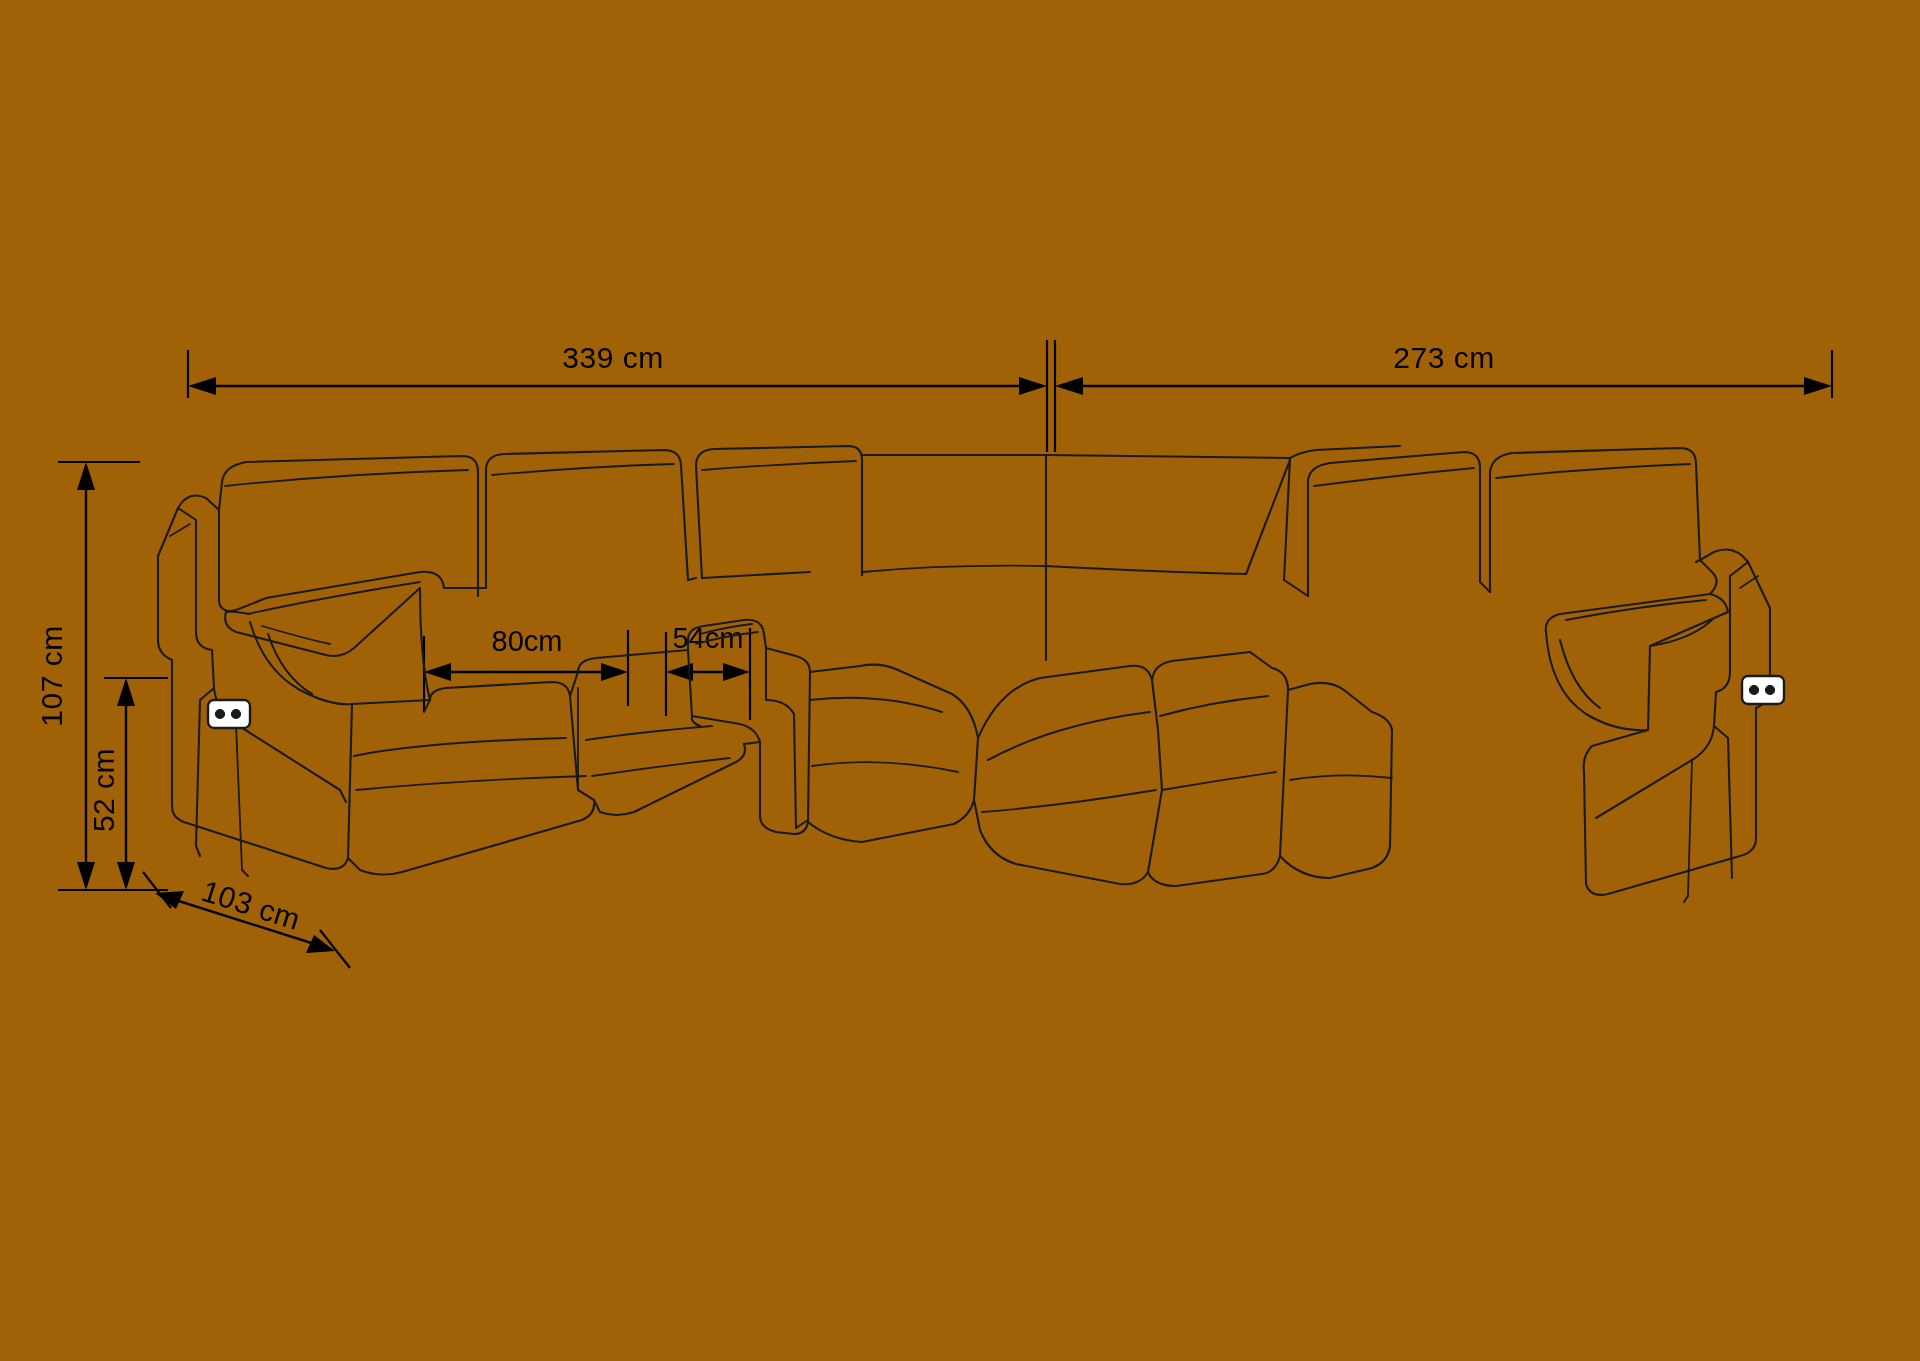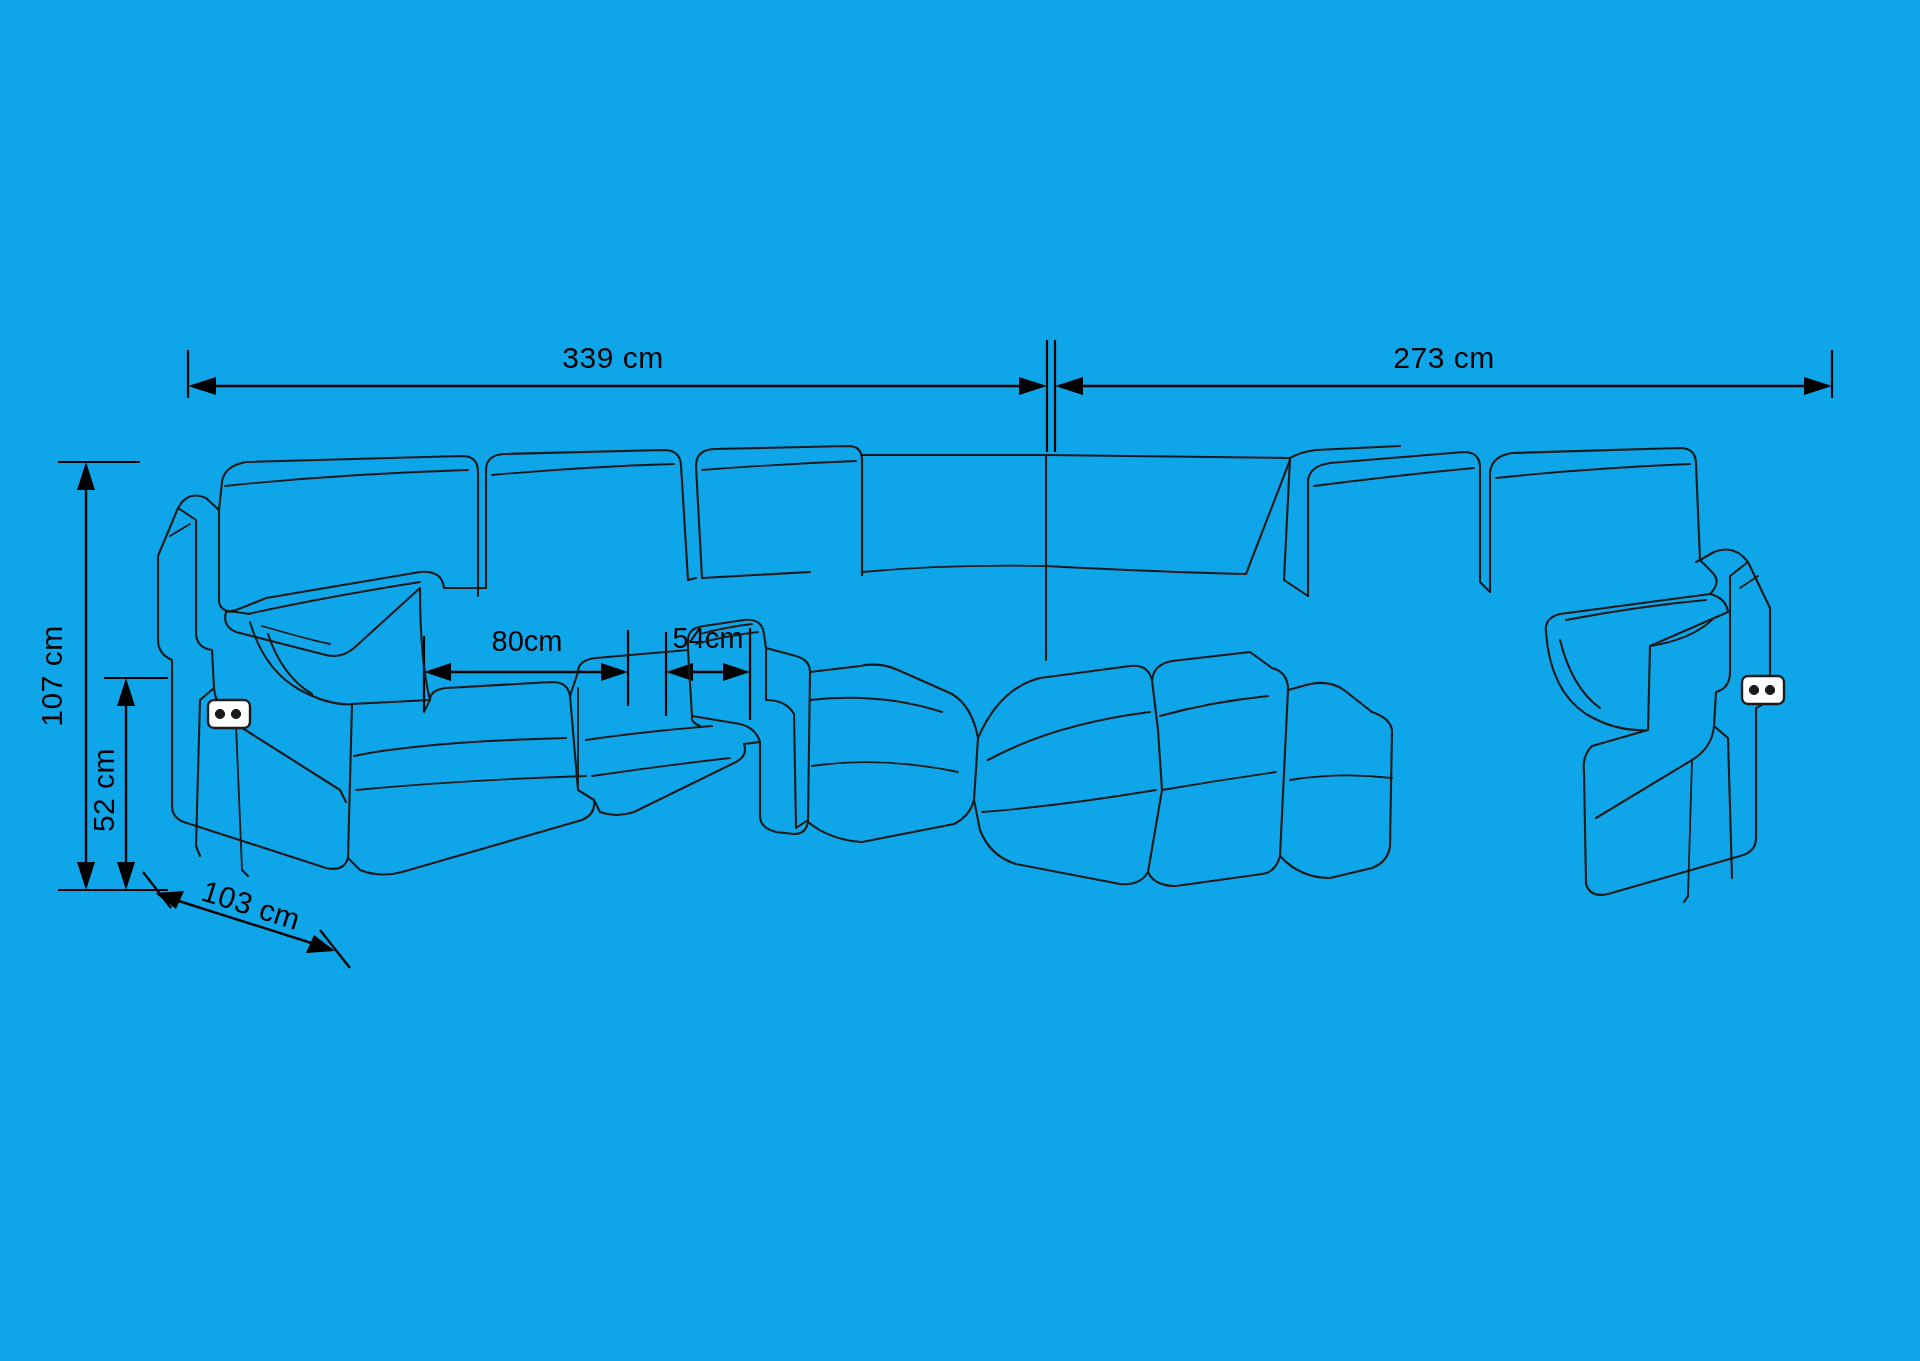--- a/index.html
+++ b/index.html
@@ -2,21 +2,21 @@
 <html><head>
 <meta charset="utf-8">
 <title>Sectional Sofa Dimension Drawing</title>
 <style>
   html,body{margin:0;padding:0;background:#ffffff;}
   body{
     font-family:"Liberation Sans", sans-serif;
     width:1920px;height:1361px;
     position:relative;overflow:hidden;
   }
-  #stage{position:absolute;left:0;top:0;width:1920px;height:1361px;background:#0ea5e9;text-align:right;}
+  #stage{position:absolute;left:0;top:0;width:1920px;height:1361px;background:#a16207;text-align:right;}
   svg#drawing{position:absolute;left:0;top:0;width:1920px;height:1361px;display:block;}
   .ln{fill:none;stroke:#1a1a1a;stroke-width:2.1;stroke-linecap:round;stroke-linejoin:round;}
   .ln-thin{fill:none;stroke:#1a1a1a;stroke-width:1.8;stroke-linecap:round;stroke-linejoin:round;}
   .dim{fill:none;stroke:#000;stroke-width:2.4;stroke-linecap:butt;}
   .dimx{fill:none;stroke:#000;stroke-width:2.2;stroke-linecap:butt;}
   .arrow{fill:#000;stroke:none;}
   .dimtext{
     font-family:"Liberation Sans", sans-serif;
     font-size:30px;fill:#000;font-weight:400;
     letter-spacing:0.5px;

